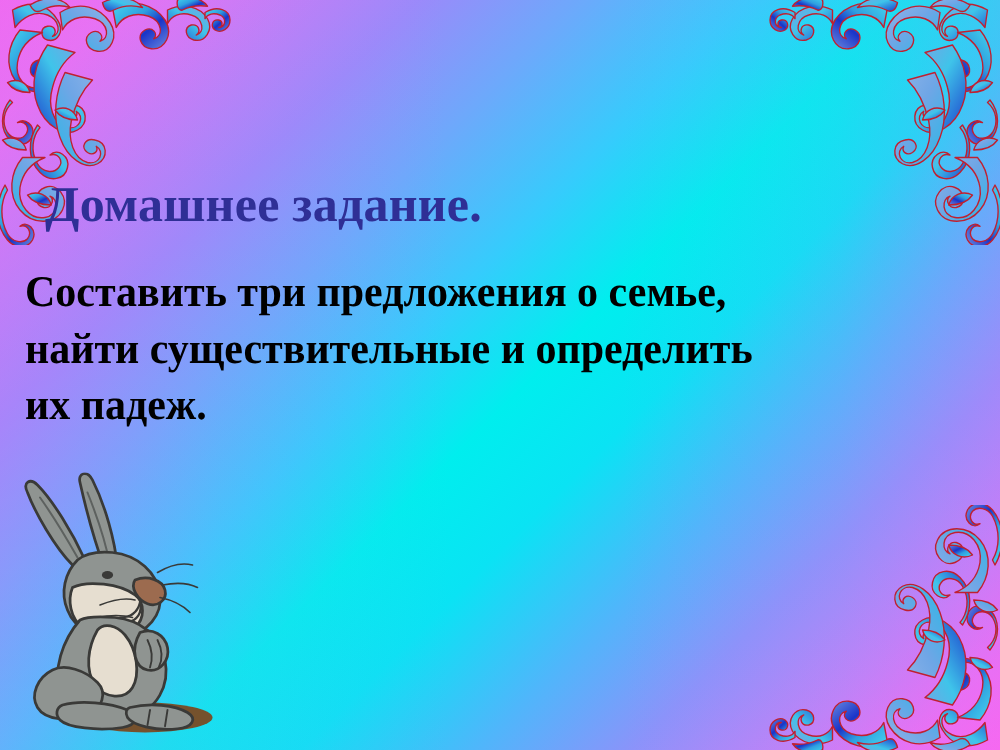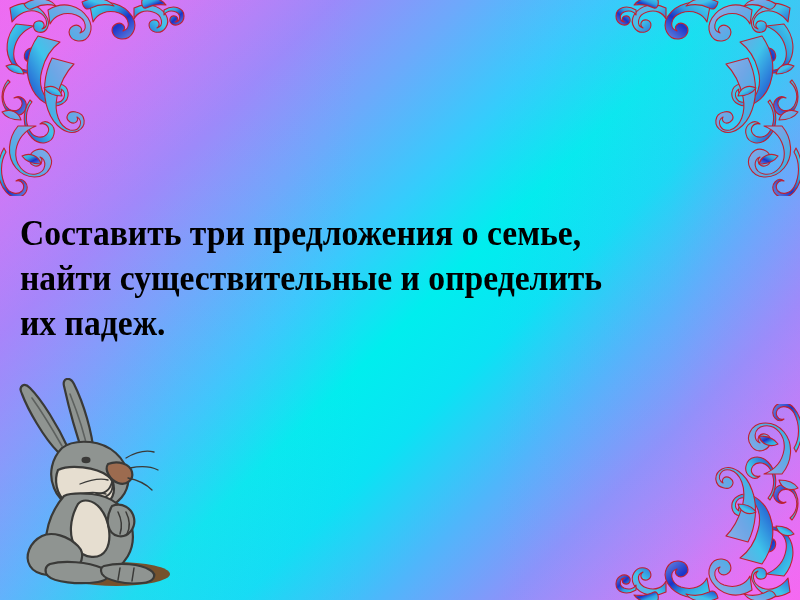--- a/index.html
+++ b/index.html
@@ -196,20 +196,21 @@
       <path fill="url(#ogB)" d="M36 104 C28 116 28 132 38 142 C46 150 58 148 60 138 C62 129 52 122 46 128 C53 126 57 133 53 138 C49 143 40 142 36 135 C30 125 32 113 38 106 Z"></path>
       <path fill="url(#ogC)" d="M24 130 C14 142 12 160 22 172 C32 184 50 184 56 172 C61 162 52 150 42 154 C34 157 33 168 41 170 C47 171 50 164 46 161 C53 163 53 176 42 178 C30 180 20 168 22 154 C24 142 32 134 42 130 Z"></path>
       <path fill="url(#ogA)" d="M10 152 C2 166 2 184 12 196 C18 203 28 203 32 196 C36 188 28 180 22 185 C28 183 32 190 28 195 C24 199 16 198 12 191 C6 180 6 166 12 156 Z"></path>
       <path fill="url(#ogB)" d="M12 70 C20 66 28 70 30 78 C22 78 16 76 12 70 Z"></path>
       <path fill="url(#ogC)" d="M8 116 C16 112 25 116 27 124 C19 124 12 122 8 116 Z"></path>
       <path fill="url(#ogA)" d="M28 160 C36 156 45 160 47 168 C39 168 32 166 28 160 Z"></path>
       <path fill="url(#ogB)" d="M50 92 C58 88 66 92 68 100 C60 100 54 98 50 92 Z"></path>
     </g>
   </svg>
 
+  <div class="title">Домашнее задание.</div>
 
   <div class="body-text">
     <span class="ln">Составить три предложения о семье,</span>
     <span class="ln">найти существительные и определить</span>
     <span class="ln">их падеж.</span>
   </div>
 
   <svg class="rabbit" viewBox="0 0 190 216">
     <g stroke="#3a3a38" stroke-width="2.2" stroke-linejoin="round" stroke-linecap="round">
 

